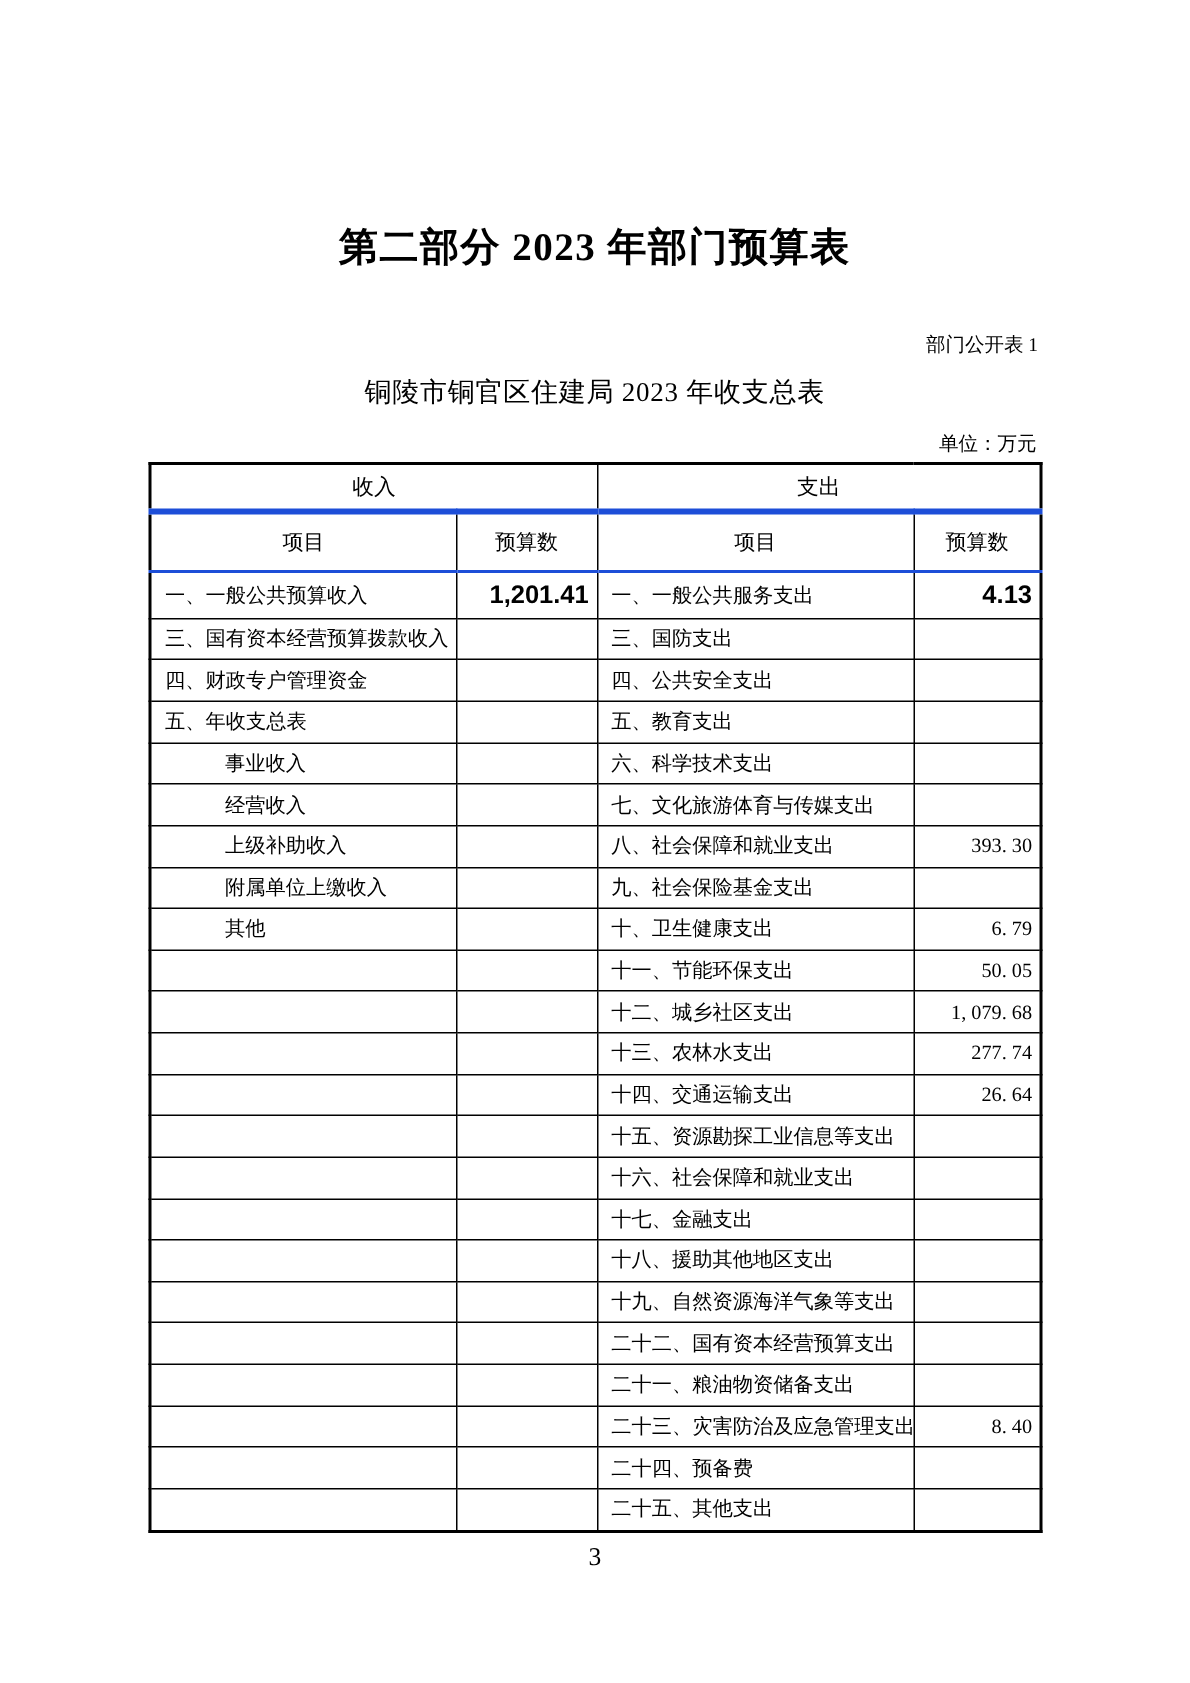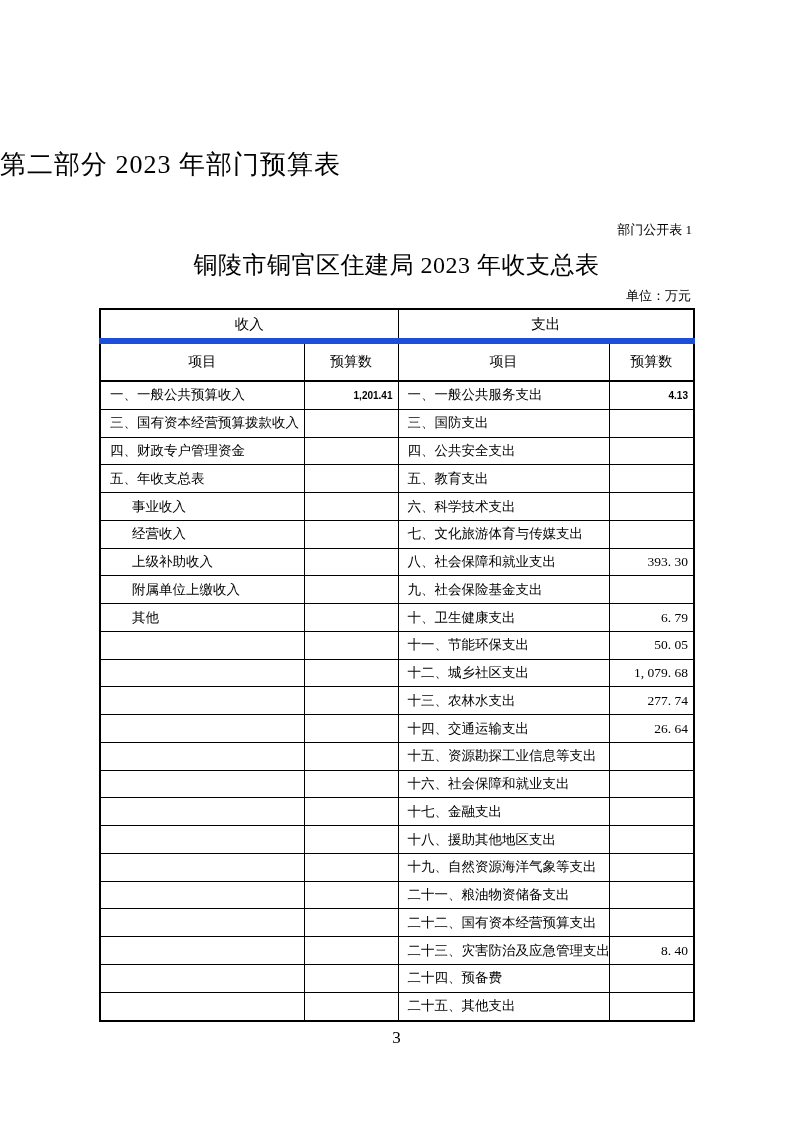--- a/index.html
+++ b/index.html
@@ -6,64 +6,64 @@
   html, body { background: #ffffff; }
   body {
     width: 793px; height: 1122px;
     position: relative;
     font-family: "Liberation Serif", "DejaVu Serif", serif;
     color: #000;
     overflow: hidden;
   }
   .section-title {
     position: absolute; top: 147px; left: 0; width: 100%;
-    font-size: 26px; font-weight: 400;
+    text-align: center; font-size: 26px; font-weight: 700;
     letter-spacing: 1px;
   }
   .table-label {
     position: absolute; top: 221px; right: 101px;
     font-size: 13px;
   }
   .table-title {
     position: absolute; top: 249px; left: 0; width: 100%;
-    text-align: center; font-size: 24px; font-weight: 400;
+    text-align: center; font-size: 18px; font-weight: 400;
     letter-spacing: 0.5px;
   }
   .unit-note {
     position: absolute; top: 287px; right: 102px;
     font-size: 13px;
   }
   table.budget-table {
     position: absolute; left: 99px; top: 308px;
     width: 594px; height: 714px;
     border-collapse: collapse; table-layout: fixed;
     border: 2px solid #000;
   }
   .budget-table th, .budget-table td {
     border: 1px solid #000;
     font-weight: normal;
     overflow: hidden; white-space: nowrap;
     vertical-align: middle;
   }
   thead tr.group-row th {
     height: 32px; font-size: 14.5px; text-align: center;
-    border-bottom: 6px solid #1d4ed8;
+    border-bottom: 4px solid #1d4ed8;
     margin-left: 12px;
   }
   thead tr.col-row th {
     height: 40px; font-size: 14px; text-align: center;
-    border-bottom: 2px solid #000000;
+    border-bottom: 2px solid #1d4ed8;
   }
   tbody td { font-size: 13.5px; }
   tbody td.item { text-align: left; padding-left: 9px; }
-  tbody td.item.indent { padding-left: 31px; }
+  tbody td.item.indent { padding-left: 49px; }
   tbody td.value { text-align: right; padding-right: 5px; }
   tbody td.value.sans {
     font-family: "Liberation Sans", "DejaVu Sans", sans-serif;
-    font-weight: 600; font-size: 10px;
+    font-weight: 600; font-size: 17px;
   }
   .page-number {
     position: absolute; top: 1028px; left: 0; width: 100%;
     text-align: center; font-size: 17px;
   }
 </style>
 </head>
 <body>
 
 <div class="page">
@@ -200,27 +200,27 @@
         </tr>
         <tr>
           <td class="item"></td>
           <td class="value"></td>
           <td class="item">十九、自然资源海洋气象等支出</td>
           <td class="value"></td>
         </tr>
         <tr>
           <td class="item"></td>
           <td class="value"></td>
+          <td class="item">二十二、国有资本经营预算支出</td>
+          <td class="value"></td>
+        </tr>
+        <tr>
+          <td class="item"></td>
+          <td class="value"></td>
           <td class="item">二十一、粮油物资储备支出</td>
-          <td class="value"></td>
-        </tr>
-        <tr>
-          <td class="item"></td>
-          <td class="value"></td>
-          <td class="item">二十二、国有资本经营预算支出</td>
           <td class="value"></td>
         </tr>
         <tr>
           <td class="item"></td>
           <td class="value"></td>
           <td class="item">二十三、灾害防治及应急管理支出</td>
           <td class="value">8. 40</td>
         </tr>
         <tr>
           <td class="item"></td>

